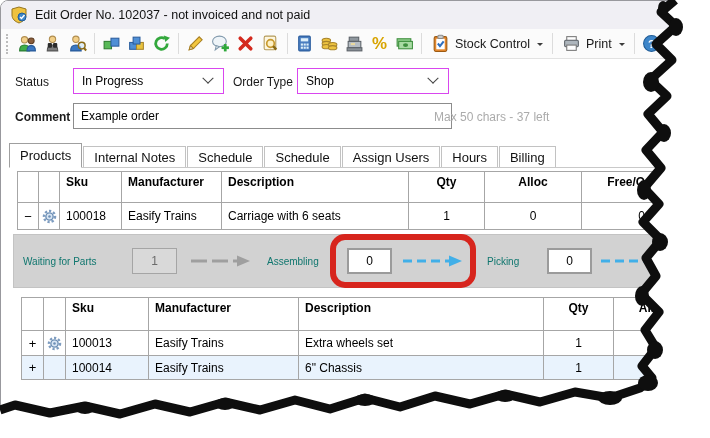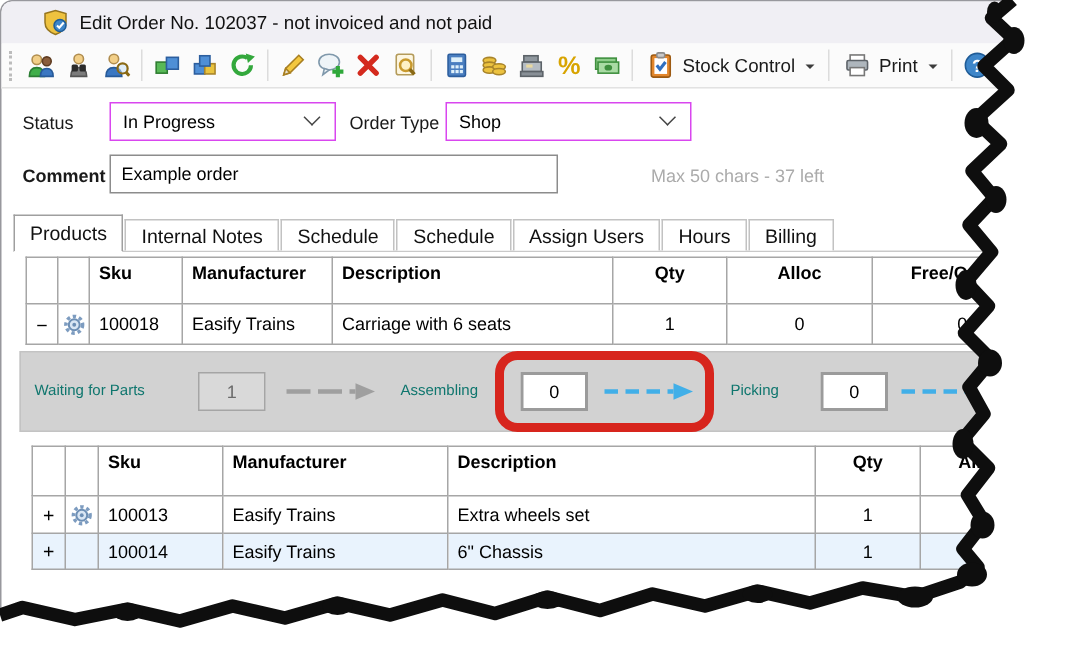--- a/index.html
+++ b/index.html
@@ -3,21 +3,21 @@
 <meta charset="utf-8">
 <style>
   * { margin:0; padding:0; box-sizing:border-box; }
   body { background:#fff; font-family:"Liberation Sans", sans-serif; }
   .stage { position:relative; width:710px; height:438px; overflow:hidden; background:#fff; }
   .window { position:absolute; left:0; top:0; width:709px; height:437px;
             border:1px solid #98989d; border-radius:8px 3px 0 0; background:#fff; }
 
   
   .titlebar { position:absolute; left:0; top:0; width:100%; height:28px; background:#f0eff4;
-              border-radius:7px 2px 0 0; display:flex; align-items:center; padding-left:27px; }
+              border-radius:7px 2px 0 0; display:flex; align-items:center; padding-left:9px; }
   .titlebar .ticon { width:18px; height:18px; margin-right:7px; }
   .title-text { font-size:12.5px; color:#111; }
 
   
   .toolbar { position:absolute; left:0; top:28px; width:100%; height:30px; background:#fbfbfb;
              border-bottom:1px solid #e2e2e2; display:flex; align-items:center; padding-left:3px; }
   .grip { width:5px; height:20px; border-left:2px dotted #bcbcbc; margin:0 4px 0 2px; }
   .tb { width:25px; height:25px; display:flex; align-items:center; justify-content:center; border-radius:3px; }
   .tb svg { width:19px; height:19px; }
   .tsep { width:1px; height:21px; background:#dcdcdc; margin:0 4px; }
@@ -245,27 +245,27 @@
           </svg>
         </div>
     </div>
 
     <span class="flabel" style="left:14px;top:74px;">Status</span>
     <div class="combo" style="left:72px;top:67px;width:151px;">
       <span>In Progress</span>
       <span class="chev"></span>
     </div>
     <span class="flabel" style="left:232px;top:74px;">Order Type</span>
-    <div class="combo" style="left:296px;top:67px;width:164px;">
+    <div class="combo" style="left:296px;top:67px;width:152px;">
       <span>Shop</span>
       <span class="chev"></span>
     </div>
 
     <span class="flabel" style="left:14px;top:109px;font-weight:bold;">Comment</span>
-    <input class="textinput" style="left: 72px; top: 102px; width: 299px;" value="Example order">
+    <input class="textinput" style="left: 72px; top: 102px; width: 379px;" value="Example order">
     <span class="hint" style="left:433px;top:109px;">Max 50 chars - 37 left</span>
 
     <div class="tabstrip">
       <div class="tab active">Products</div>
       <div class="tab">Internal Notes</div>
       <div class="tab">Schedule</div>
       <div class="tab">Schedule</div>
       <div class="tab">Assign Users</div>
       <div class="tab">Hours</div>
       <div class="tab">Billing</div>

